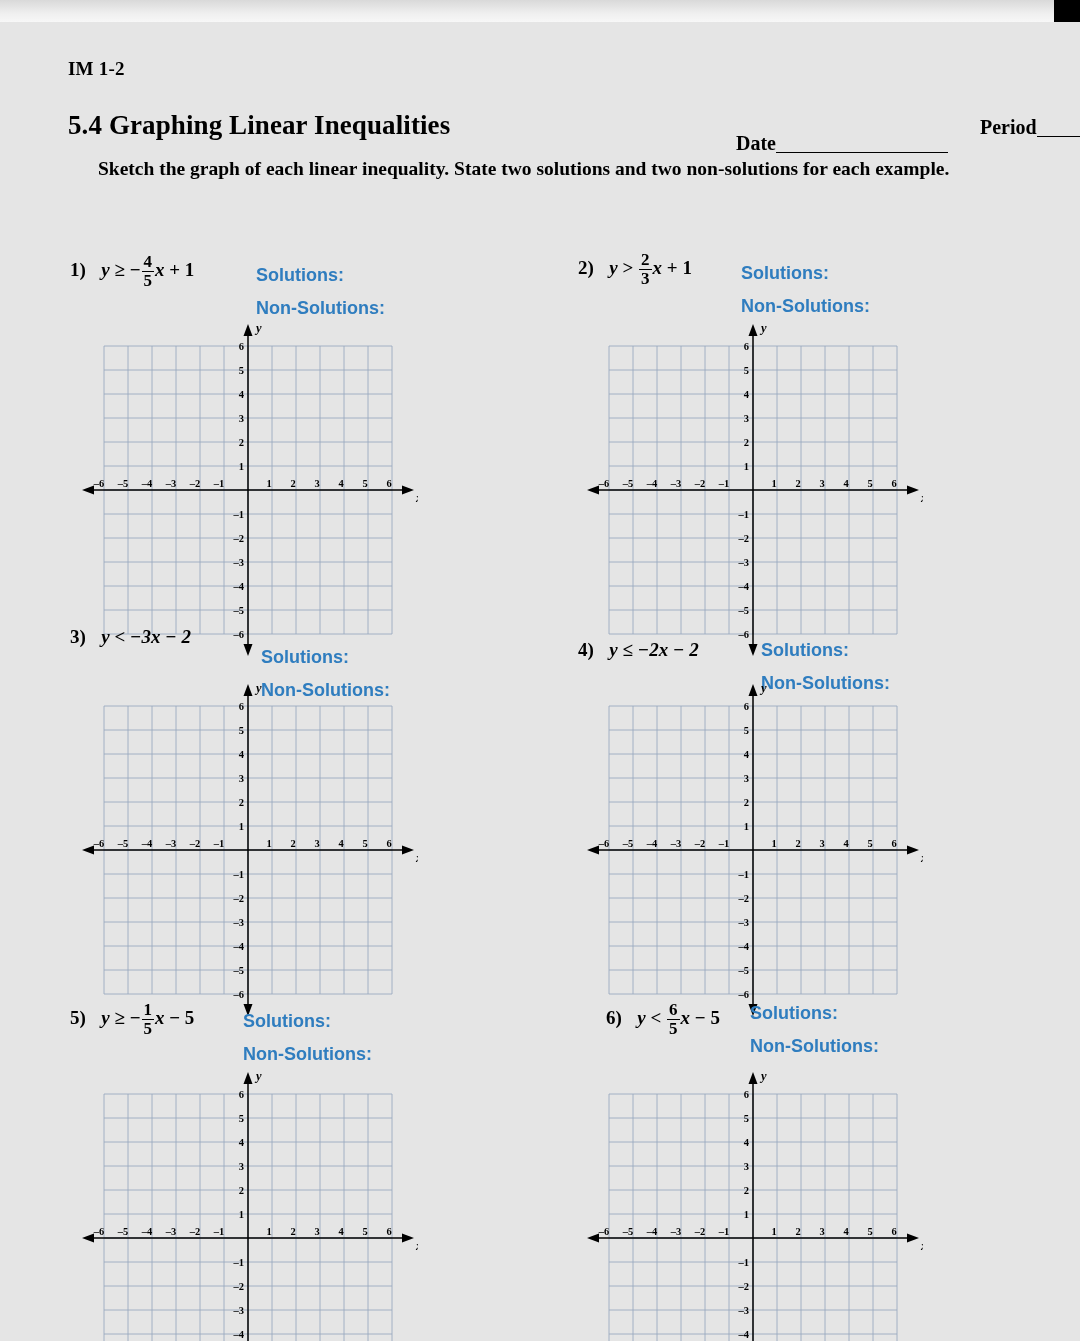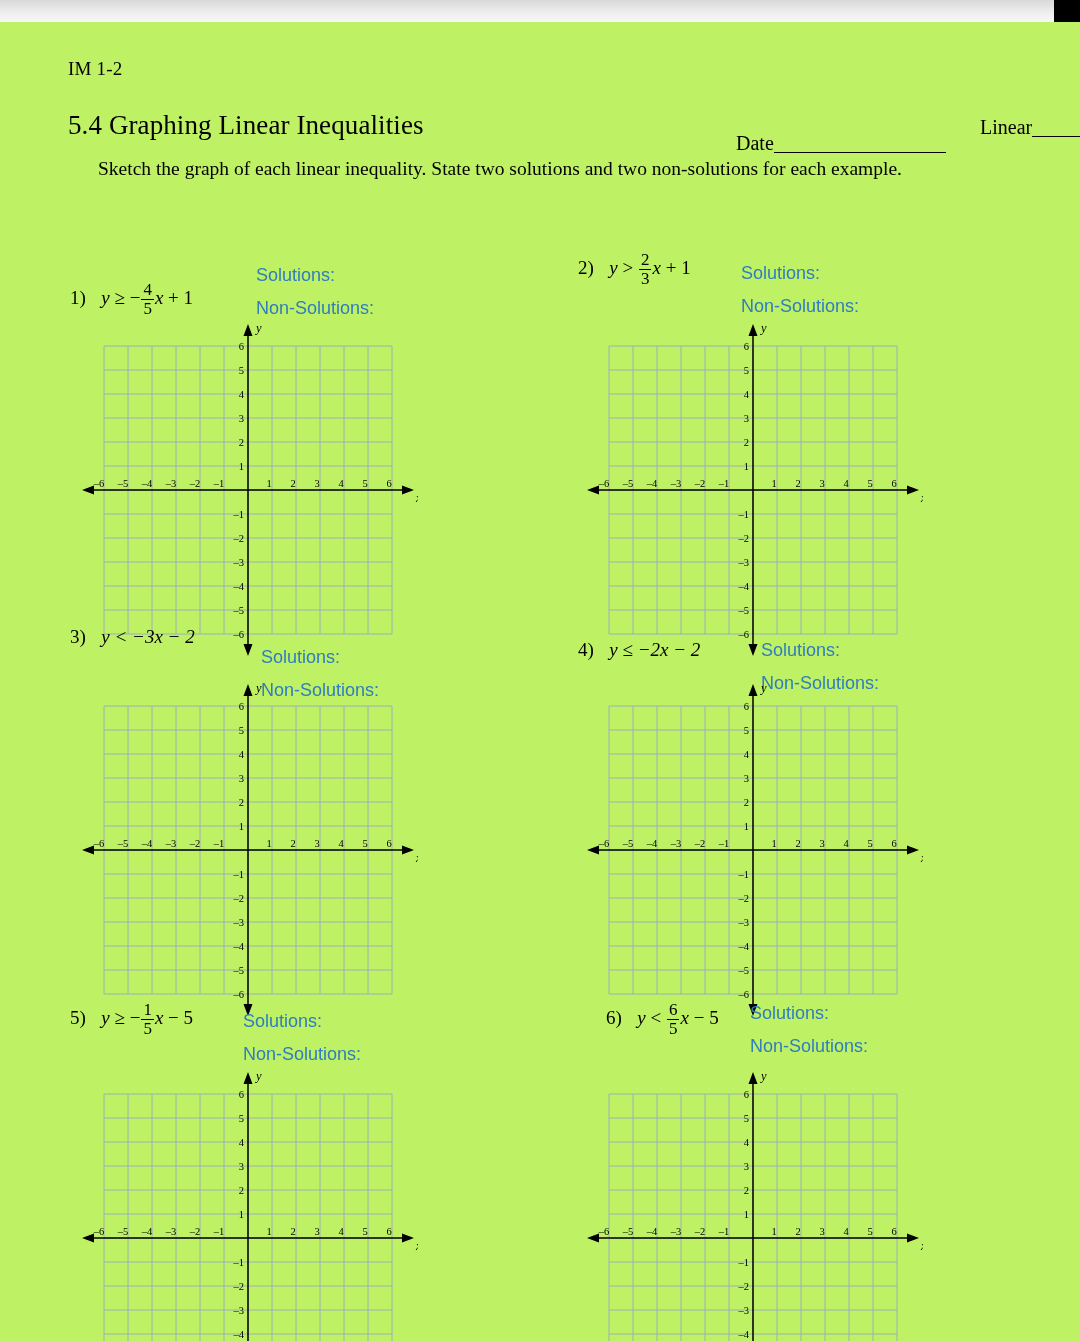--- a/index.html
+++ b/index.html
@@ -25,21 +25,22 @@
     position: absolute;
     right: 0; top: 0;
     width: 26px; height: 22px;
     background: #000;
   }
   .sheet {
     position: absolute;
     top: 22px; left: 0;
     width: 1080px;
     height: 1319px;
-    background: #bef264;
+    background: #e5e5e5;
+    font-weight: bold;
   }
   .hdr-left {
     position: absolute;
     left: 68px; top: 36px;
     font-size: 19px;
     letter-spacing: .2px;
   }
   .hdr-name {
     position: absolute;
     left: 628px; top: 36px;
@@ -139,26 +140,26 @@
   <div class="hdr-left">IM 1-2</div>
 
 
   <div class="title">5.4 Graphing Linear Inequalities</div>
 
   <div class="hdr-date">
     <span>Date</span><span class="rule"></span>
   </div>
 
   <div class="hdr-period">
-    <span>Linear</span><span class="rule"></span>
+    <span>Period</span><span class="rule"></span>
   </div>
 
   <div class="instructions">Sketch the graph of each linear inequality. State two solutions and two  non-solutions for each example.</div>
 
-  <div class="prob-label" style="left:70px; top:232px;margin-top:28px;">
+  <div class="prob-label" style="left:70px; top:232px;">
     <span>1)</span>
     <span style="display:inline-block;width:6px;"></span>
     <span class="math">y</span>
     <span class="upright">≥</span>
     <span class="upright">−</span><span class="frac"><span class="num">4</span><span class="den">5</span></span><span class="math">x</span>
     <span class="upright">+ 1</span>
   </div>
   <div class="answers" style="left:256px; top:237px;">
     <div>Solutions:</div>
     <div>Non-Solutions:</div>

